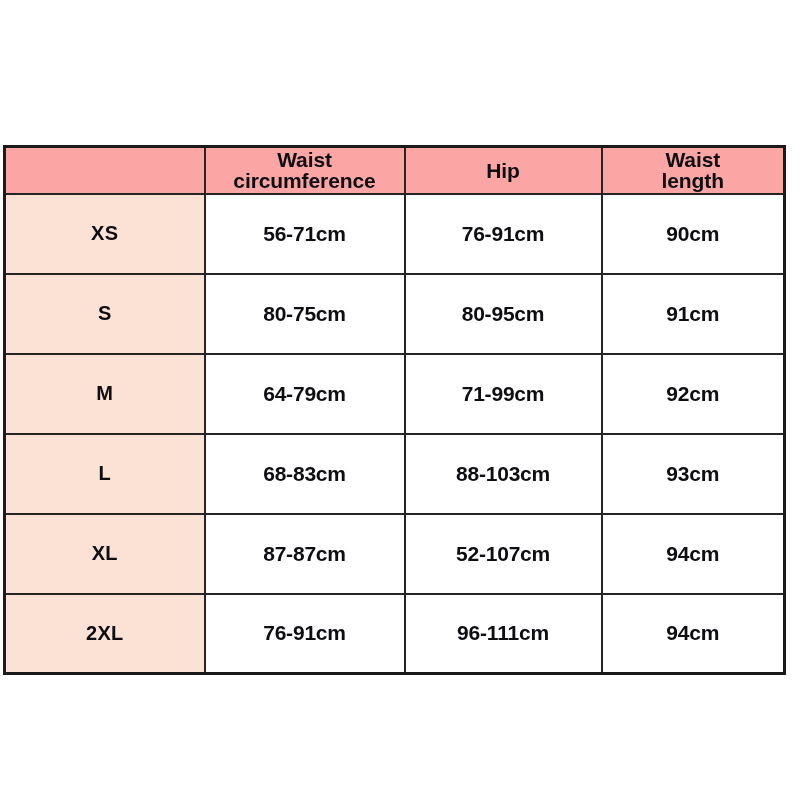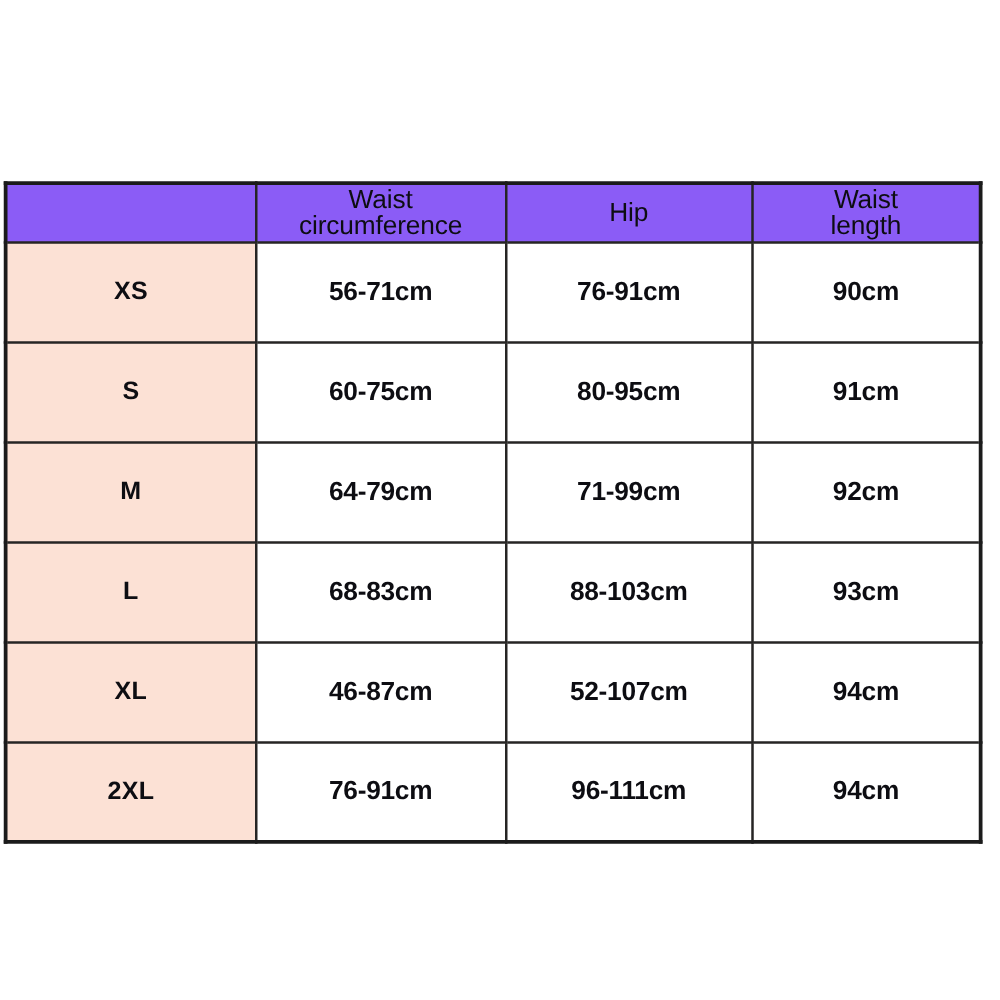--- a/index.html
+++ b/index.html
@@ -42,22 +42,22 @@
     vertical-align: middle;
     padding: 0;
     color: #0d0d12;
   }
 
   
   tr.header-row {
     height: 47px;
   }
   tr.header-row th {
-    background: #8b5cf6;
-    font-weight: 400;
+    background: #fca5a5;
+    font-weight: 700;
     font-size: 21px;
     line-height: 1.02;
     letter-spacing: -0.1px;
   }
   th.corner-cell {
     background: #cdcccc;
   }
   .hdr-text {
     display: block;
     padding: 0 4px;
@@ -111,39 +111,39 @@
     </thead>
     <tbody>
       <tr class="data-row">
         <td class="size-cell">XS</td>
         <td class="value-cell">56-71cm</td>
         <td class="value-cell">76-91cm</td>
         <td class="value-cell">90cm</td>
       </tr>
       <tr class="data-row">
         <td class="size-cell">S</td>
-        <td class="value-cell">60-75cm</td>
+        <td class="value-cell">80-75cm</td>
         <td class="value-cell">80-95cm</td>
         <td class="value-cell">91cm</td>
       </tr>
       <tr class="data-row">
         <td class="size-cell">M</td>
         <td class="value-cell">64-79cm</td>
         <td class="value-cell">71-99cm</td>
         <td class="value-cell">92cm</td>
       </tr>
       <tr class="data-row">
         <td class="size-cell">L</td>
         <td class="value-cell">68-83cm</td>
         <td class="value-cell">88-103cm</td>
         <td class="value-cell">93cm</td>
       </tr>
       <tr class="data-row">
         <td class="size-cell">XL</td>
-        <td class="value-cell">46-87cm</td>
+        <td class="value-cell">87-87cm</td>
         <td class="value-cell">52-107cm</td>
         <td class="value-cell">94cm</td>
       </tr>
       <tr class="data-row">
         <td class="size-cell">2XL</td>
         <td class="value-cell">76-91cm</td>
         <td class="value-cell">96-111cm</td>
         <td class="value-cell">94cm</td>
       </tr>
     </tbody>

